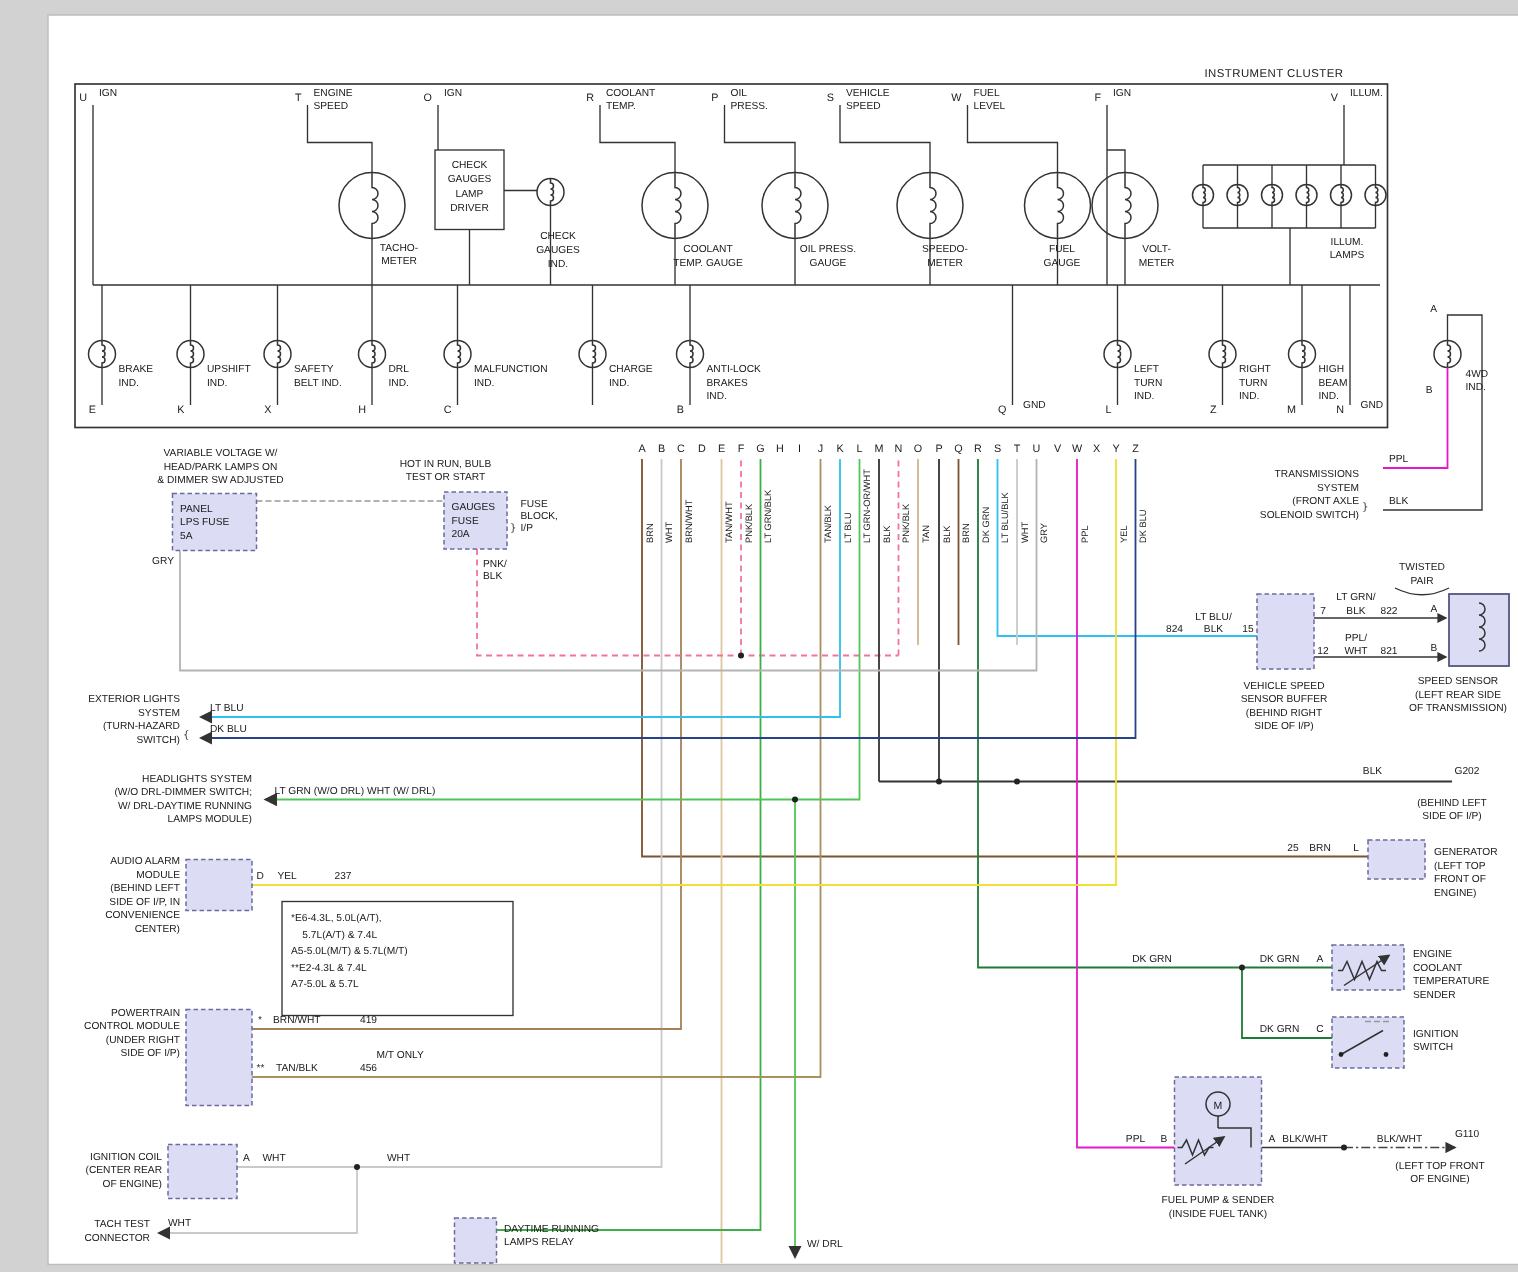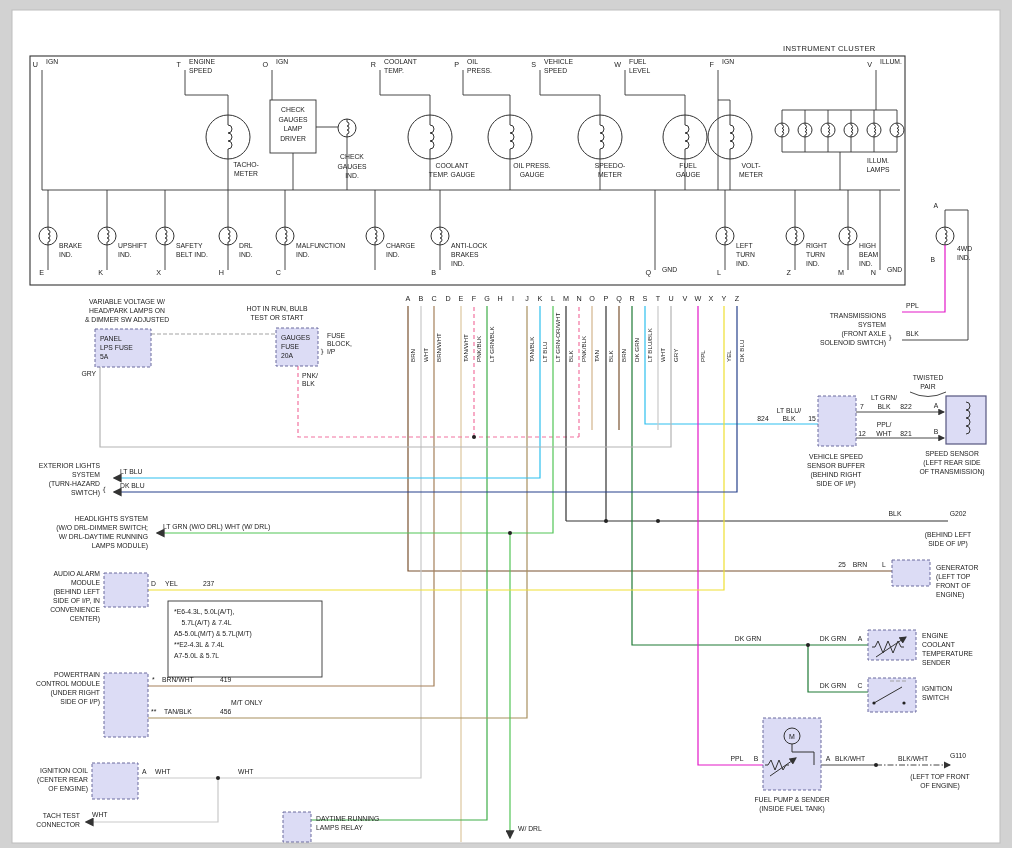--- a/index.html
+++ b/index.html
@@ -1,17 +1,17 @@
 <!DOCTYPE html>
 <html style="--comp: #dcdcf5; --compstroke: #6b6b9e; --line: #333333; --frame: #d2d2d2;"><head>
 <meta charset="utf-8">
 <style>
   :root{ --comp:#dcdcf5; --compstroke:#6b6b9e; --line:#333333; --page:#ffffff; --frame:#d2d2d2; }
   html,body{margin:0;padding:0;background:#9a9a9a;}
-  .frame{width:876px;height:848px;background:var(--frame);}
+  .frame{width:876px;height:848px;background:var(--frame);padding-left:20px;}
   svg{display:block;}
   text{font-family:"Liberation Sans","DejaVu Sans",sans-serif;fill:#1a1a1a;font-size:6.8px;}
   .am{text-anchor:middle}.ae{text-anchor:end}
   .t7{font-size:7px}.t75{font-size:7.6px;letter-spacing:.3px}
   .pin{font-size:7.2px}
   .rot{font-size:6.2px}
   .ln{stroke:var(--line);stroke-width:.9;fill:none}
   .sym{stroke:var(--line);stroke-width:1;fill:none}
   .obox{fill:none;stroke:var(--line);stroke-width:1.1}
   .wbox{fill:#fff;stroke:var(--line);stroke-width:.9}

